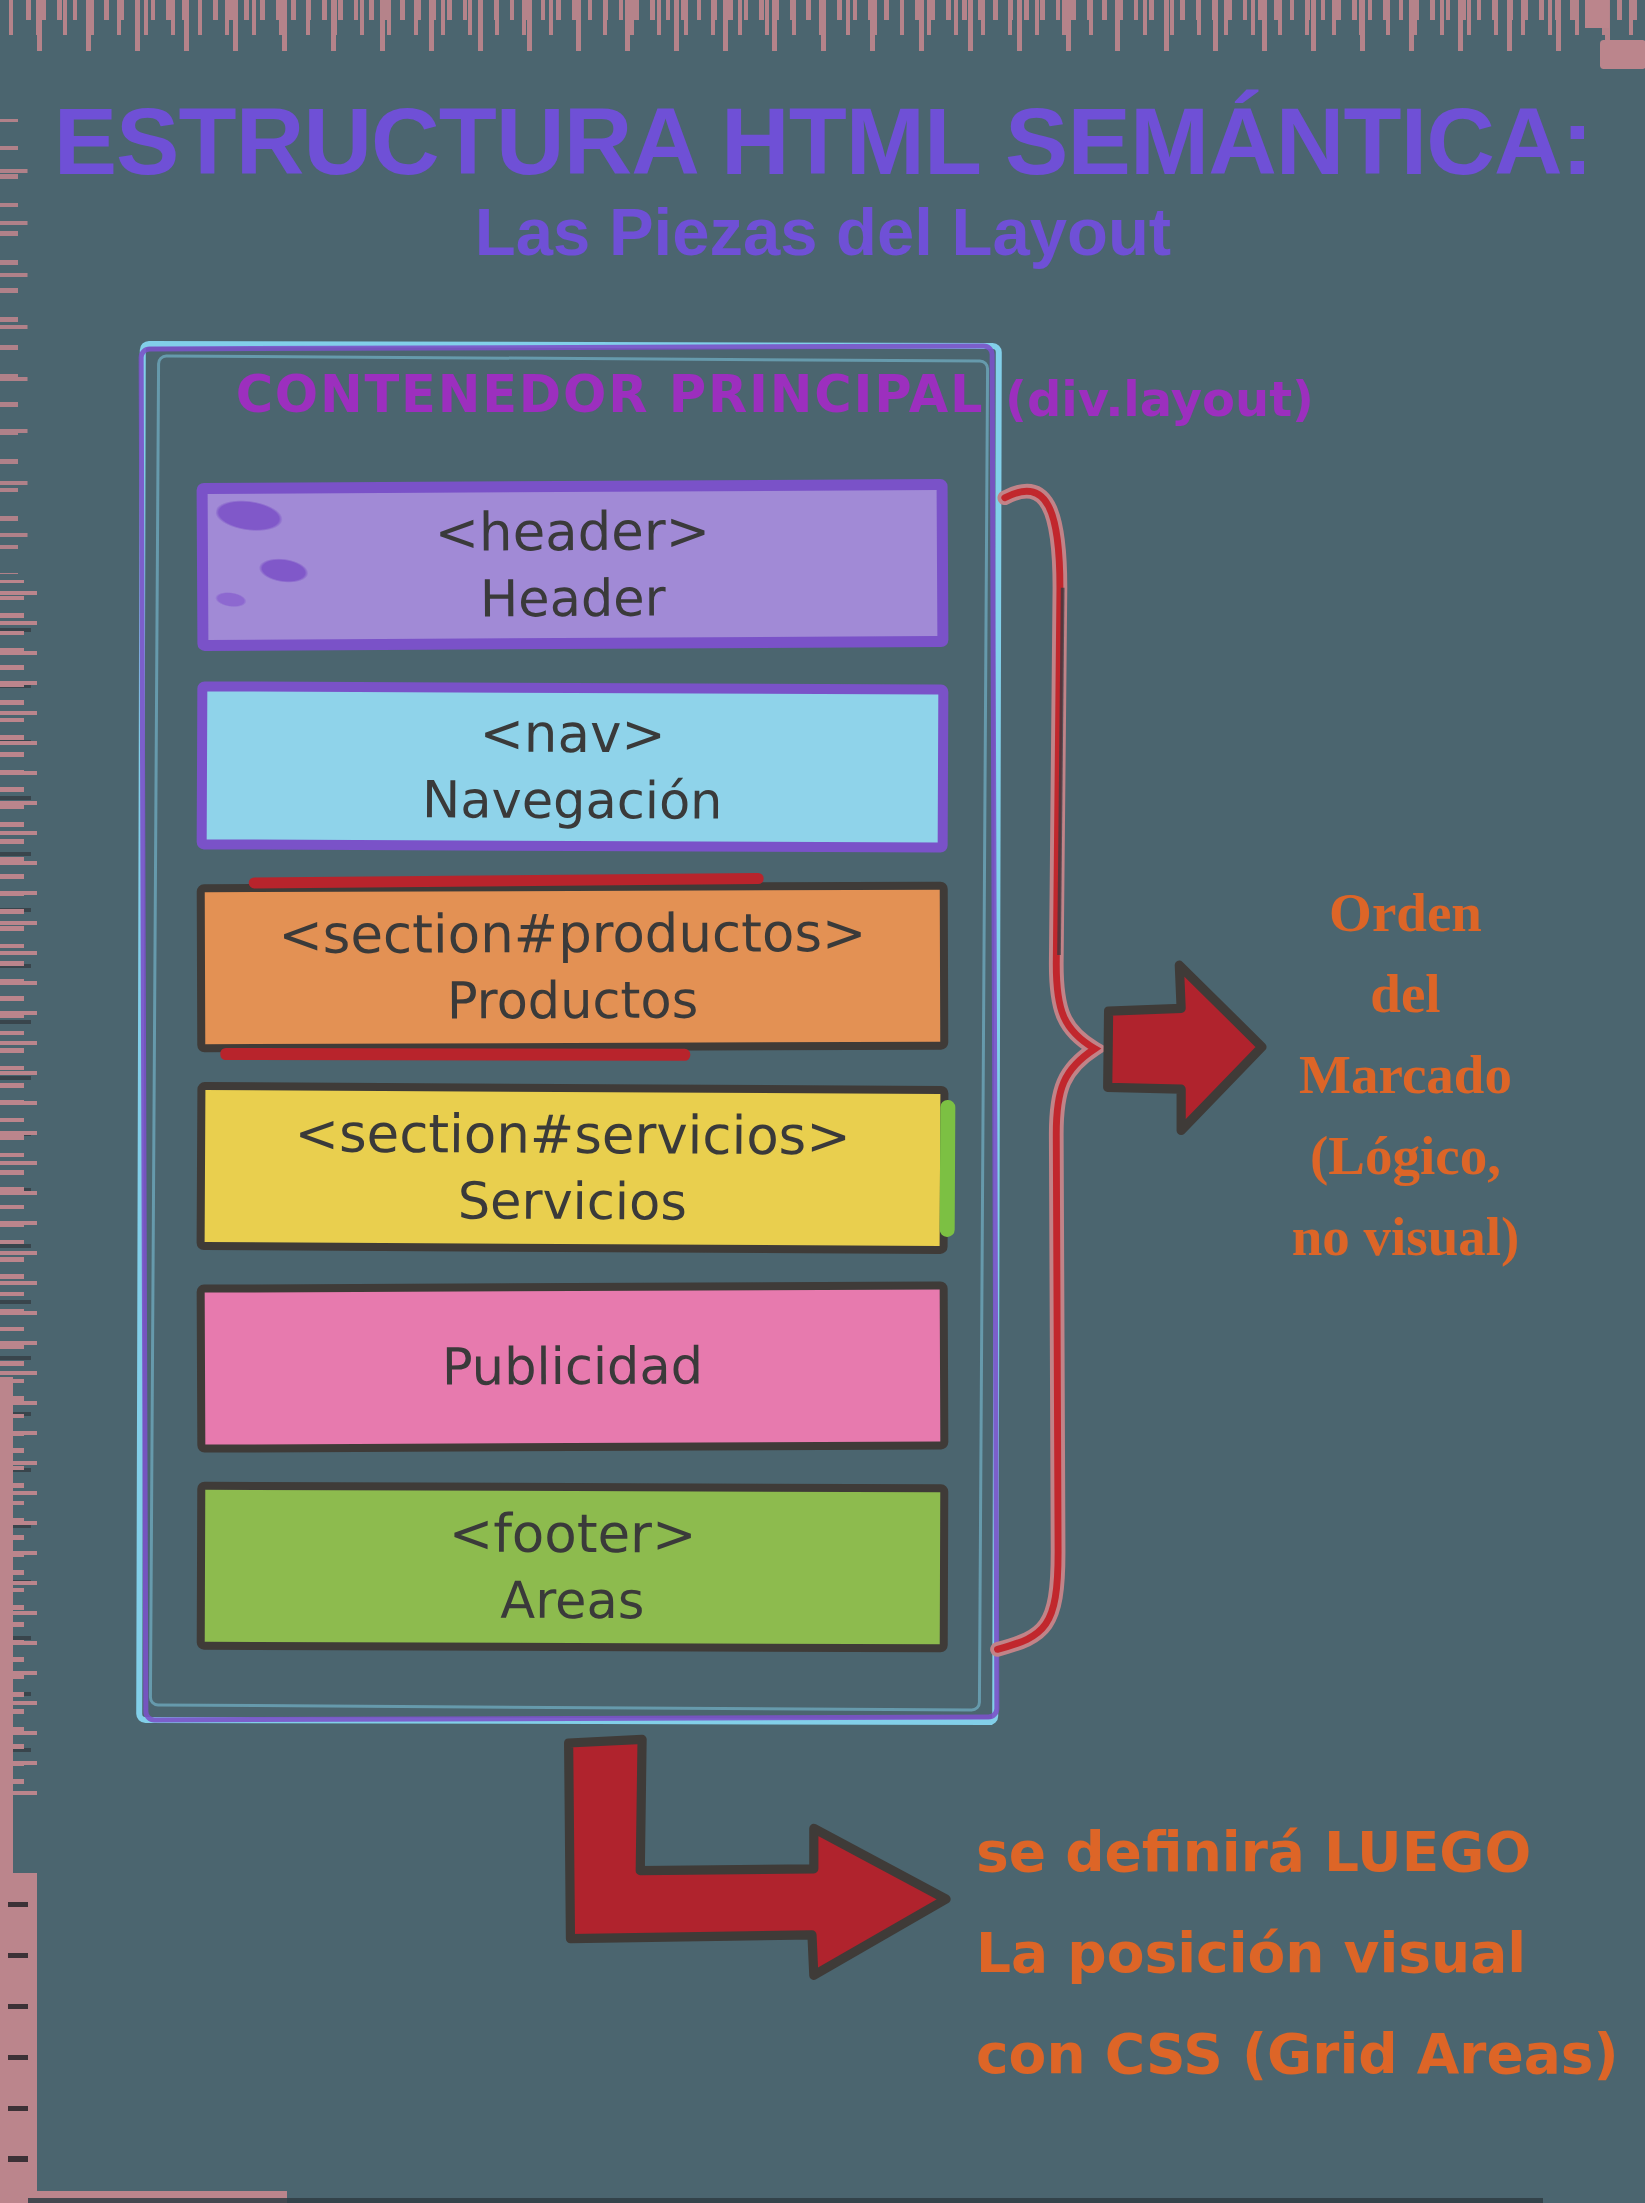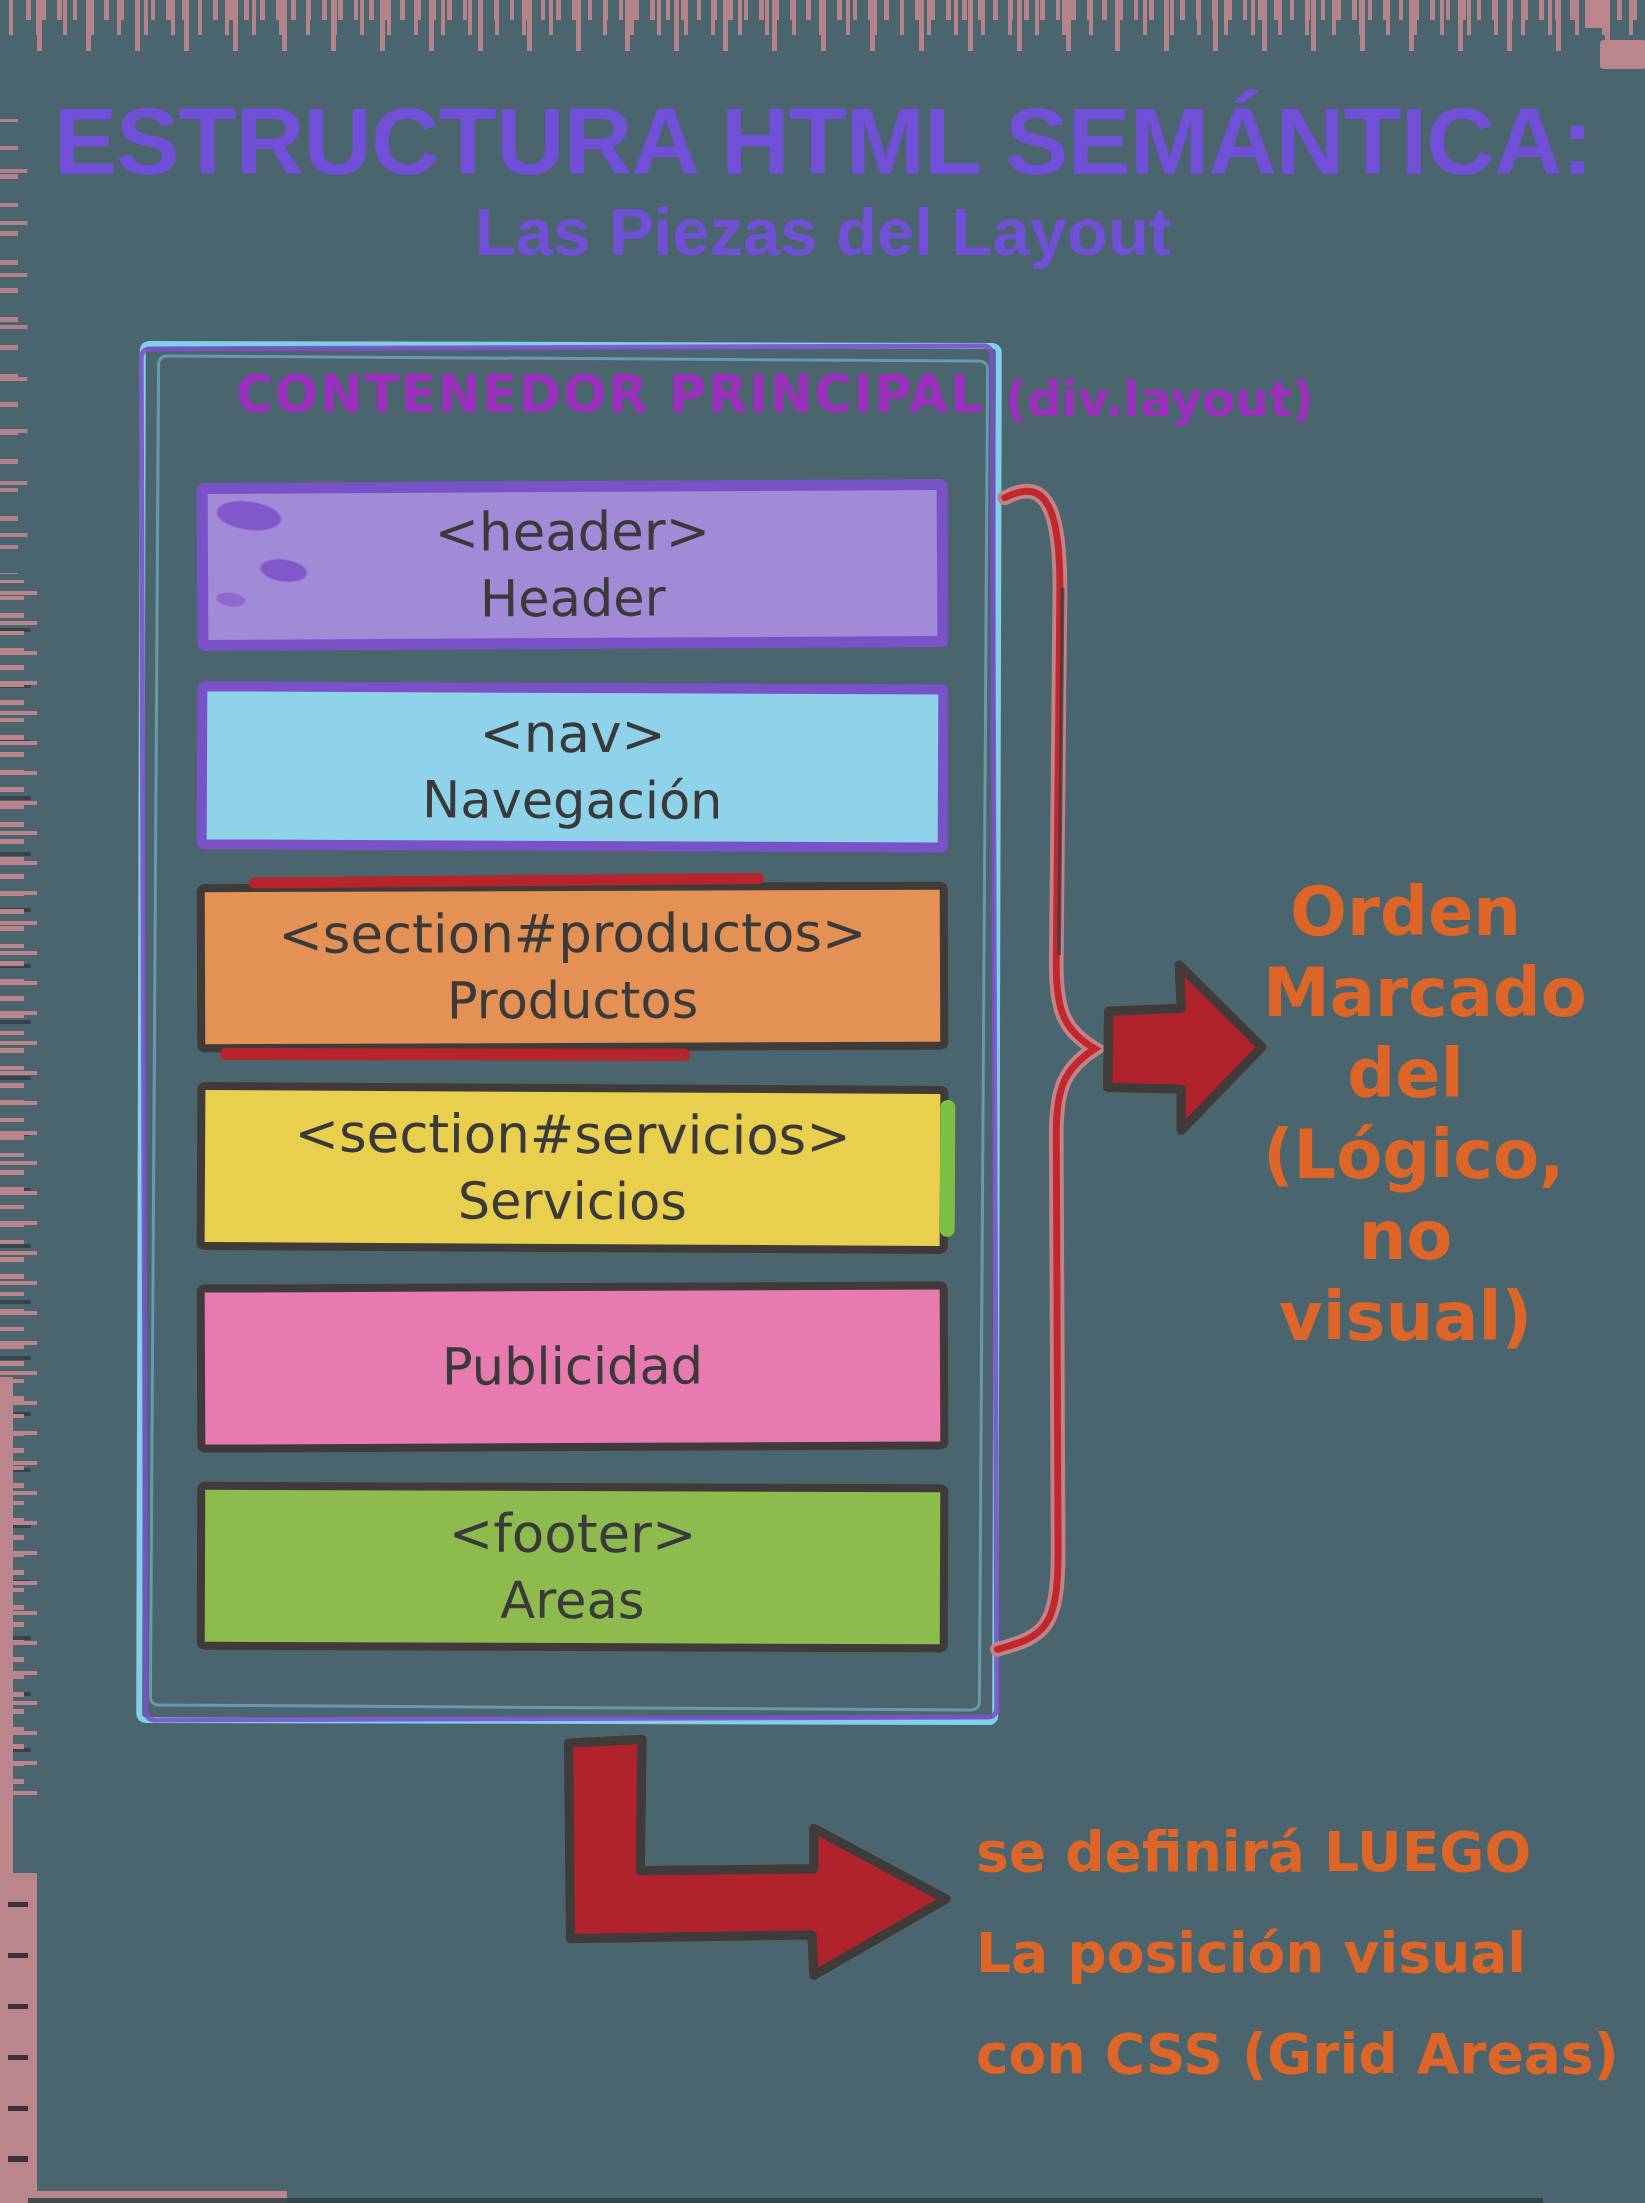--- a/index.html
+++ b/index.html
@@ -84,21 +84,21 @@
   #box-servicios::after{content:"";position:absolute;right:-14.7px;top:4%;width:14.7px;height:90%;
     background:#7cc043;border-radius:7.3px;}
   #box-aside{top:1283px;background:var(--aside-fill);border:8.3px solid var(--ink-border);transform:rotate(-.25deg);}
   #box-footer{top:1483px;background:var(--footer-fill);border:8.3px solid var(--ink-border);transform:rotate(.2deg);}
 
   
   .overlay{position:absolute;left:0;top:0;width:1646px;height:2204px;pointer-events:none;}
 
   
   .markup-order{position:absolute;left:1263px;top:872px;width:285px;text-align:center;
-    color:var(--orange);font-size:67px;line-height:81px;font-weight:bold;}
+    color:var(--orange);font-size:55px;line-height:81px;font-weight:bold;font-family:Liberation Serif, serif;}
   .markup-order span{display:block;}
   .css-note{position:absolute;left:976px;top:1802px;color:var(--orange);
     font-size:55px;line-height:101px;font-weight:bold;white-space:nowrap;}
   .css-note span{display:block;}
 </style>
 </head>
 <body>
 
 <div class="ruler-top"></div>
 <div class="corner-tick"></div>
@@ -148,22 +148,22 @@
            C1158 1164,1150 1186,1150 1235 L1152 1690 C1152 1772,1138 1782,1086 1796" fill="none" stroke="#c18388" stroke-width="16" stroke-linecap="round"></path>
   <path d="M1094 542 C1140 518,1154 556,1154 640 L1150 1050 C1150 1100,1158 1122,1192 1142
            C1158 1164,1150 1186,1150 1235 L1152 1690 C1152 1772,1138 1782,1086 1796" fill="none" stroke="#c1272d" stroke-width="7.5" stroke-linecap="round"></path>
   <path d="M1157 640 L1153 1040" fill="none" stroke="#2c3a42" stroke-width="4" opacity="0.7"></path>
   <polygon points="1207,1101 1286,1098 1284,1051 1374,1140 1286,1231 1286,1186 1206,1184" fill="#b0232d" stroke="#3f3b38" stroke-width="10" stroke-linejoin="round"></polygon>
   <polygon points="619,1898 699,1894 697,2037 886,2035 886,1991 1030,2068 886,2151 884,2107 621,2111" fill="#b0232d" stroke="#3f3b38" stroke-width="10" stroke-linejoin="round"></polygon>
 </svg>
 
 <div class="markup-order">
   <span>Orden</span>
+  <span>del</span>
   <span>Marcado</span>
-  <span>del</span>
   <span>(Lógico,</span>
   <span>no visual)</span>
 </div>
 <div class="css-note">
   <span>se definirá LUEGO</span>
   <span>La posición visual</span>
   <span>con CSS (Grid Areas)</span>
 </div>
 
 

